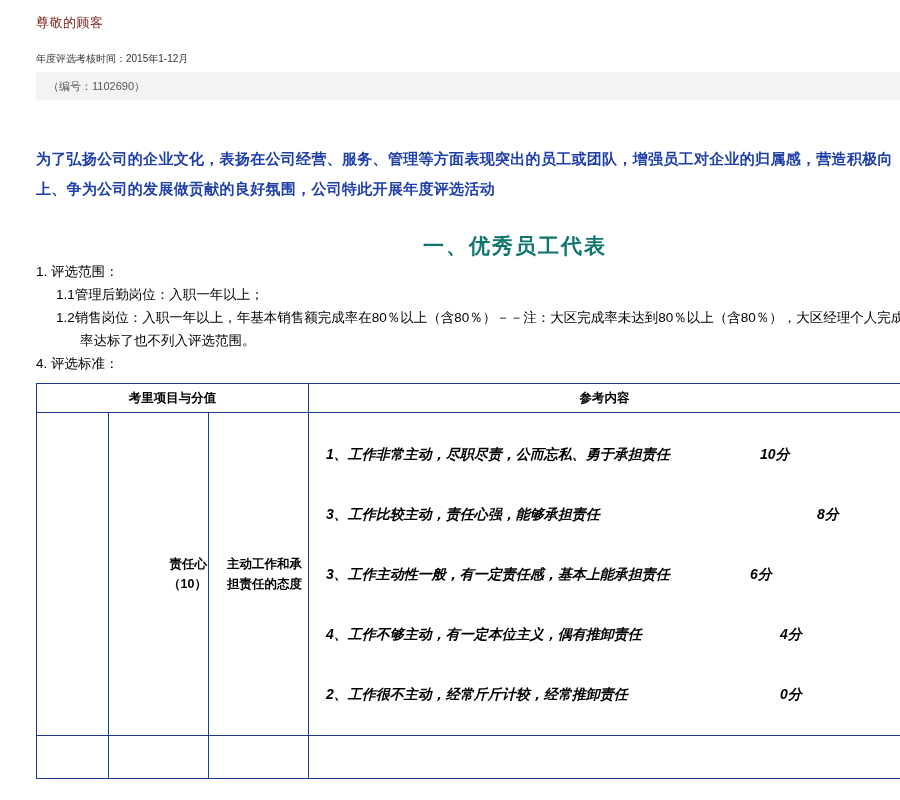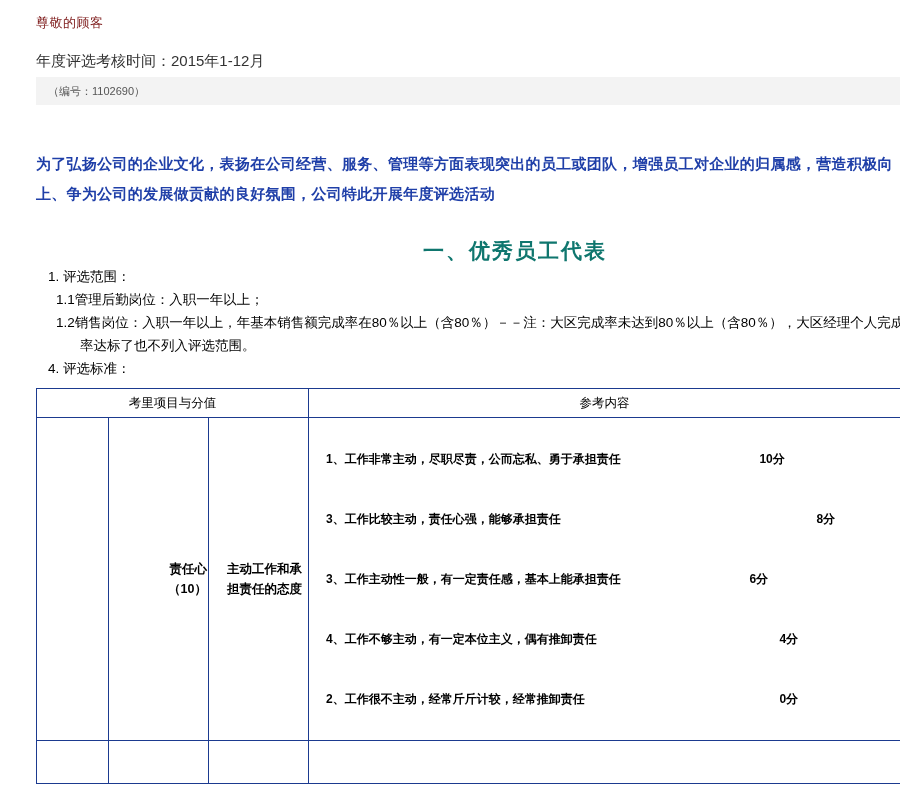--- a/index.html
+++ b/index.html
@@ -21,21 +21,21 @@
     box-sizing: border-box;
     padding: 0 0 0 0;
   }
   .greeting {
     font-size: 13px;
     color: #7f1d1d;
     padding: 14px 0 0 36px;
     letter-spacing: 0.5px;
   }
   .period {
-    font-size: 15px;
+    font-size: 10px;
     color: #333;
     padding: 20px 0 0 36px;
   }
   .numberbar {
     margin: 6px 0 0 36px;
     width: 864px;
     background: #f3f3f3;
     height: 28px;
     line-height: 28px;
     font-size: 11px;
@@ -58,38 +58,38 @@
     font-size: 21px;
     font-weight: bold;
     color: #0f766e;
     letter-spacing: 2px;
     padding-left: 130px;
   }
   .body-line {
     font-size: 13.5px;
     color: #000;
     line-height: 23px;
-    margin-left: 48px;
+    margin-left: 36px;
   }
   .body-line.indent1 { margin-left: 56px; }
   .body-line.hang { margin-left: 56px; text-indent: 0; width: 860px; }
   .body-line.hang .cont { display: block; margin-left: 24px; }
   .tbl {
     margin: 8px 0 0 36px;
     width: 864px;
     border-collapse: collapse;
     table-layout: fixed;
   }
   .tbl th, .tbl td {
     border: 1px solid #1b3a8f;
     vertical-align: middle;
   }
   .tbl th {
     font-size: 12.5px;
-    font-weight: normal;
+    font-weight: bold;
     height: 26px;
     color: #000;
     text-align: center;
   }
   .col-a { width: 72px; }
   .col-b { width: 100px; }
   .col-c { width: 100px; }
   .col-d { width: 592px; }
   .cell-item {
     text-align: right;
@@ -101,25 +101,26 @@
     text-align: right;
     font-size: 12.5px;
     font-weight: bold;
     line-height: 20px;
     padding: 0 6px;
   }
   .ref-list {
     padding: 10px 0 10px 16px;
   }
   .ref-row {
-    font-size: 12px;
+    font-size: 14px;
     font-weight: bold;
     height: 60px;
     line-height: 60px;
     white-space: nowrap;
+    font-style: italic;
   }
   .ref-row .txt { display: inline-block; }
   .ref-row .score { display: inline-block; }
   .empty-row td { height: 40px; }
 </style>
 </head>
 <body>
 
 <div class="page">
 

